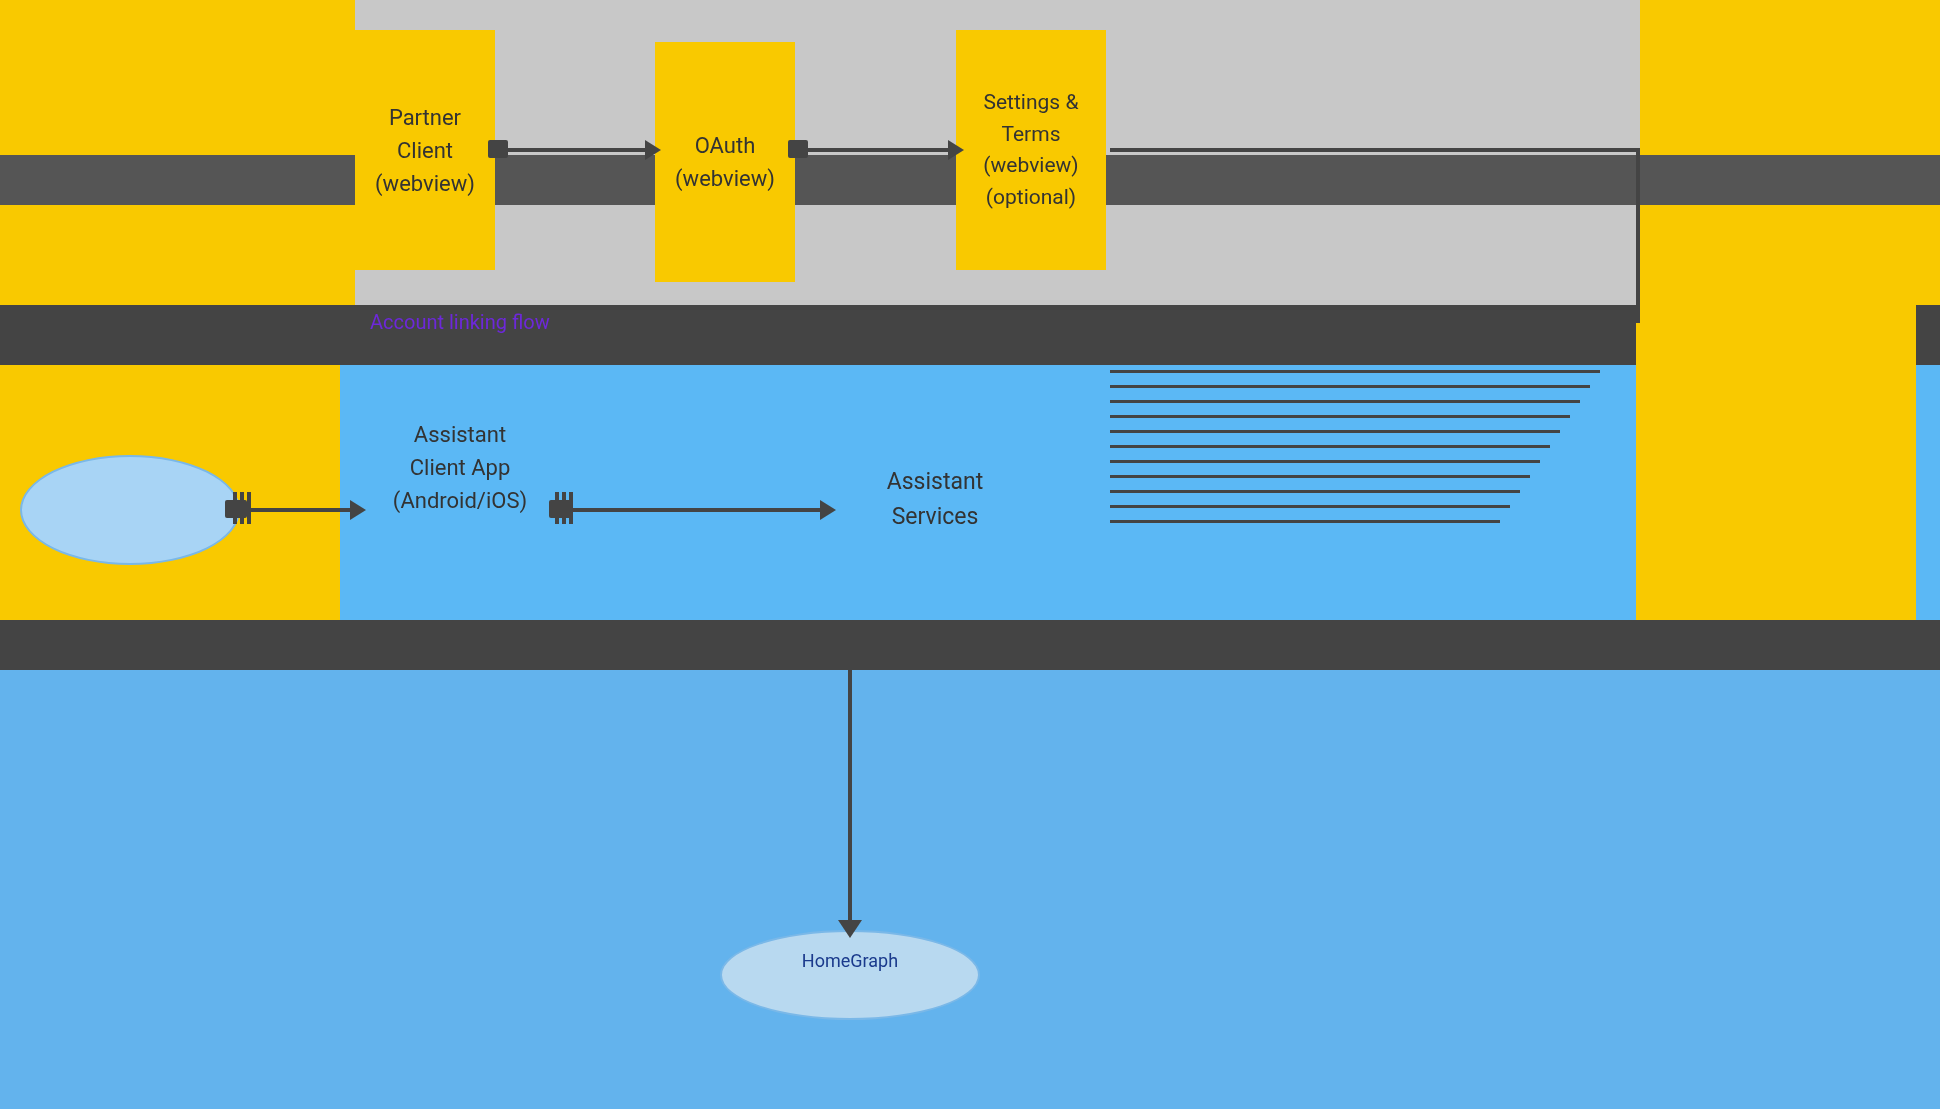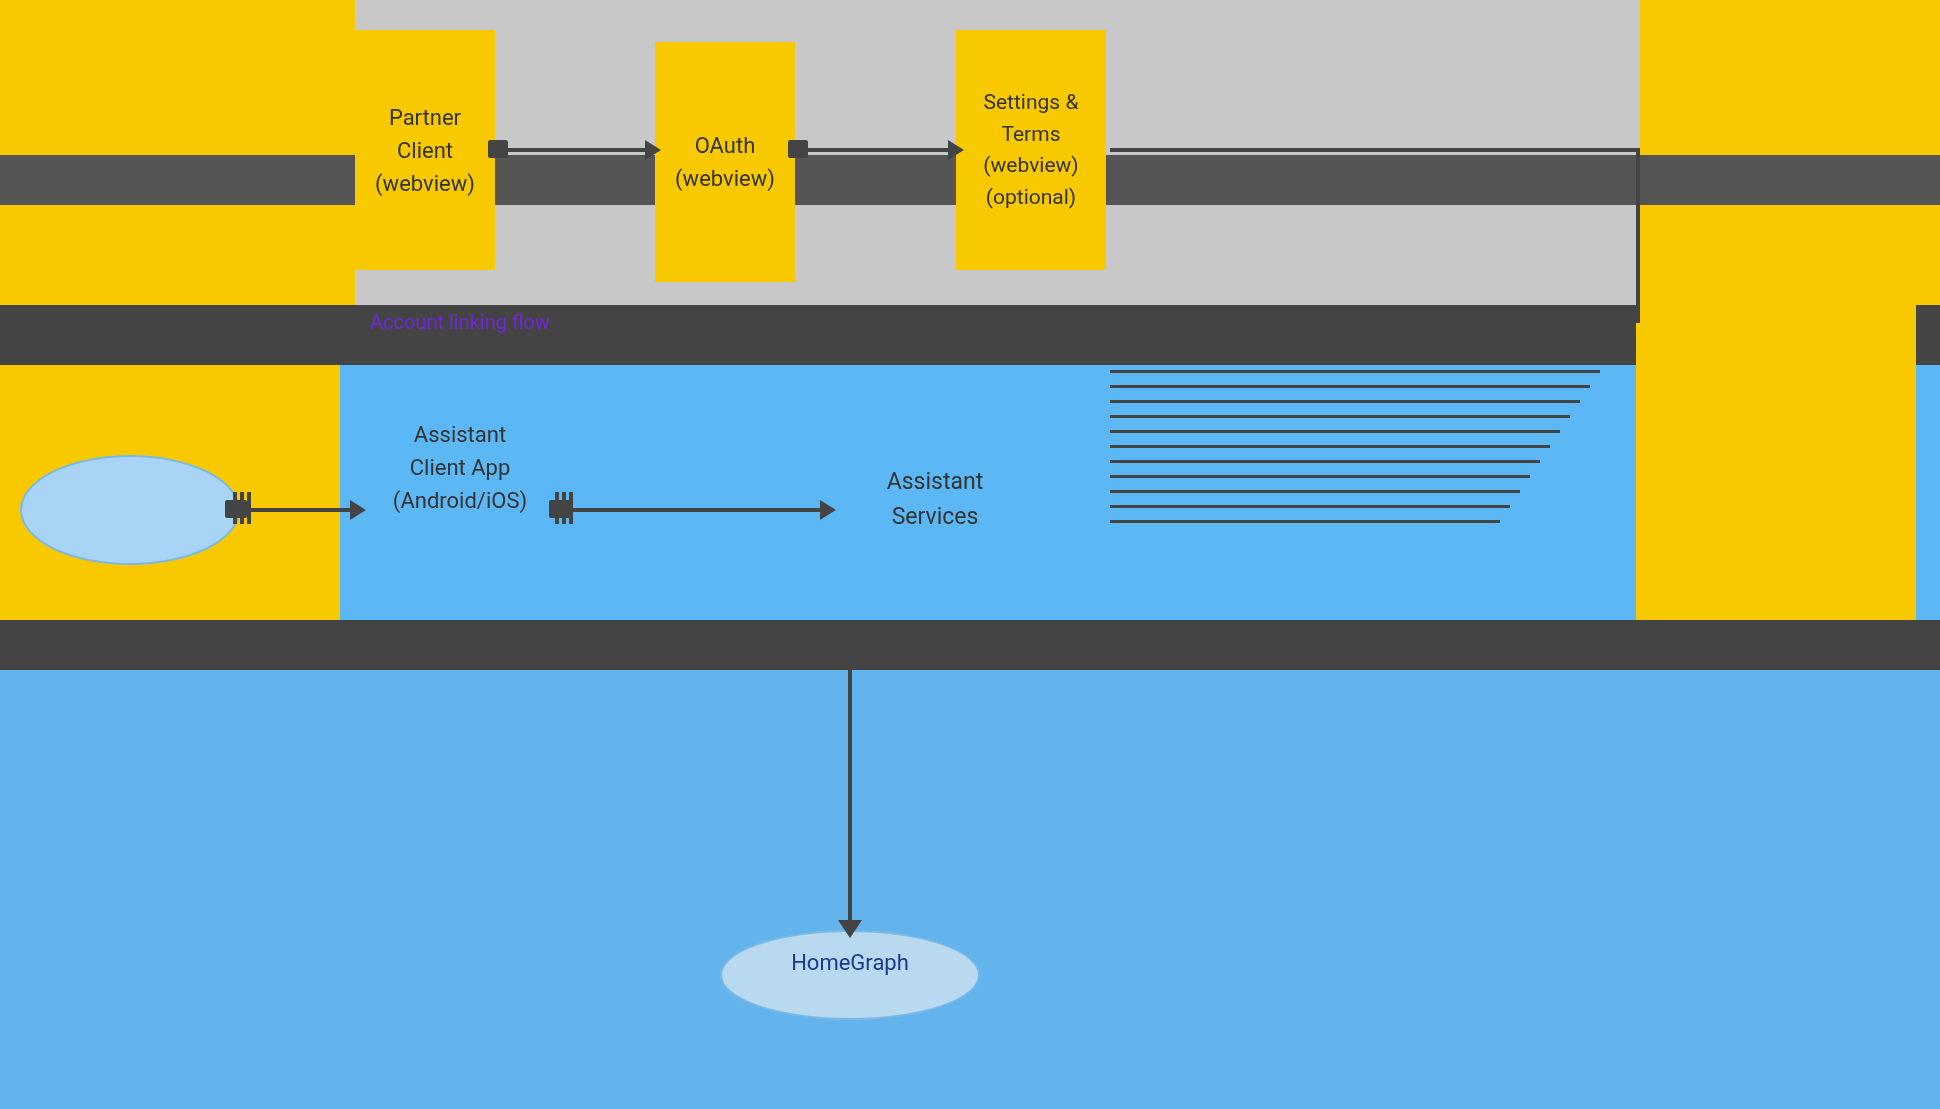--- a/index.html
+++ b/index.html
@@ -217,19 +217,19 @@
     <span>Client App</span><br>
     <span>(Android/iOS)</span>
   </div>
 
   <div style="position:absolute;top:465px;left:820px;width:230px;text-align:center;font-size:23px;color:#333;z-index:25;line-height:1.5;">
     <span>Assistant</span><br>
     <span>Services</span>
   </div>
 
   <div class="ellipse ellipse-homegraph"></div>
-  <div style="position:absolute;top:950px;left:720px;width:260px;text-align:center;font-size:22px;color:#1a3a8c;z-index:25;">
+  <div style="position:absolute;top:950px;left:720px;width:260px;text-align:center;font-size:18px;color:#1a3a8c;z-index:25;">
     <span>HomeGraph</span>
   </div>
 
   <div style="position:absolute;top:310px;left:370px;font-size:20px;color:#6d28d9;z-index:25;">Account linking flow</div>
 
 </div>
 
 </body></html>

